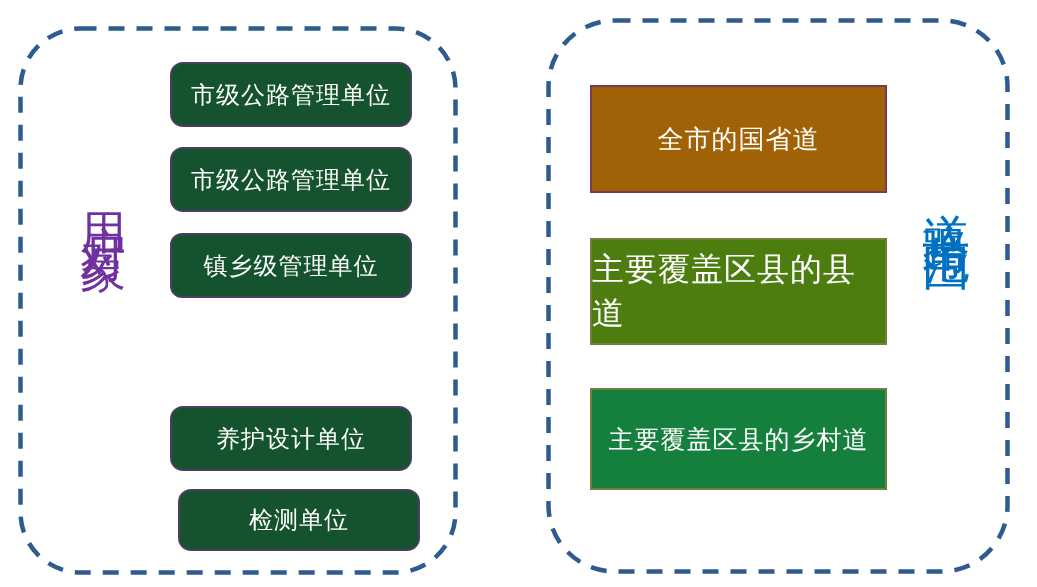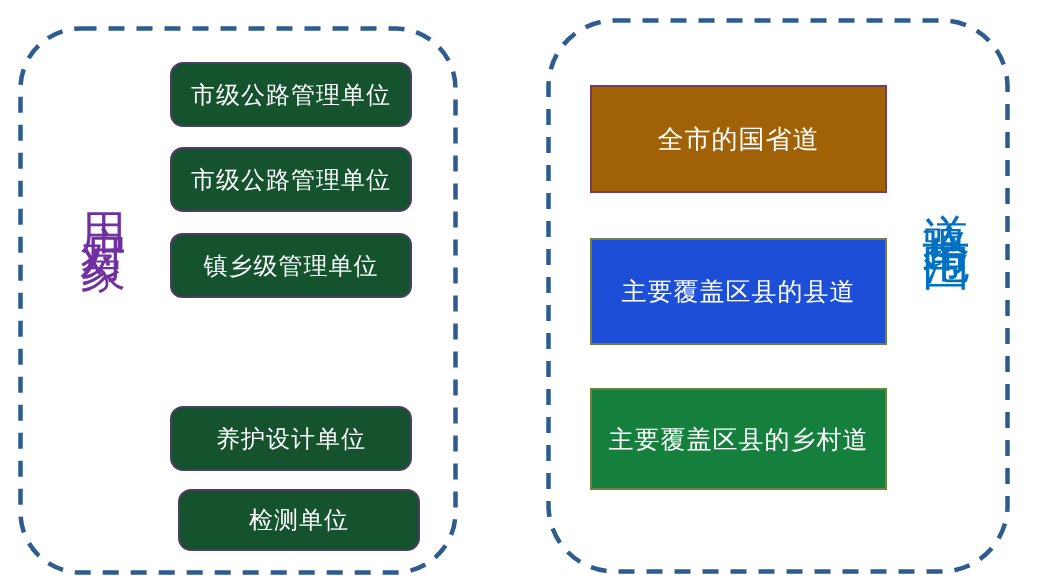--- a/index.html
+++ b/index.html
@@ -74,23 +74,23 @@
     font-size: 26px;
     letter-spacing: 1px;
   }
   .road-box-blue {
     top: 67px; height: 108px;
     background: #a16207;
     border: 2px solid #7A3B55;
   }
   .road-box-green-1 {
     top: 220px; height: 107px;
-    background: #1d4ed8;
+    background: #4d7c0f;
     border: 2px solid #71803D;
-    font-size: 25px;
+    font-size: 32px;
   }
   .road-box-green-2 {
     top: 370px; height: 102px;
     background: #15803d;
     border: 2px solid #71803D;
     font-size: 25px;
   }
 </style>
 </head>
 <body>

